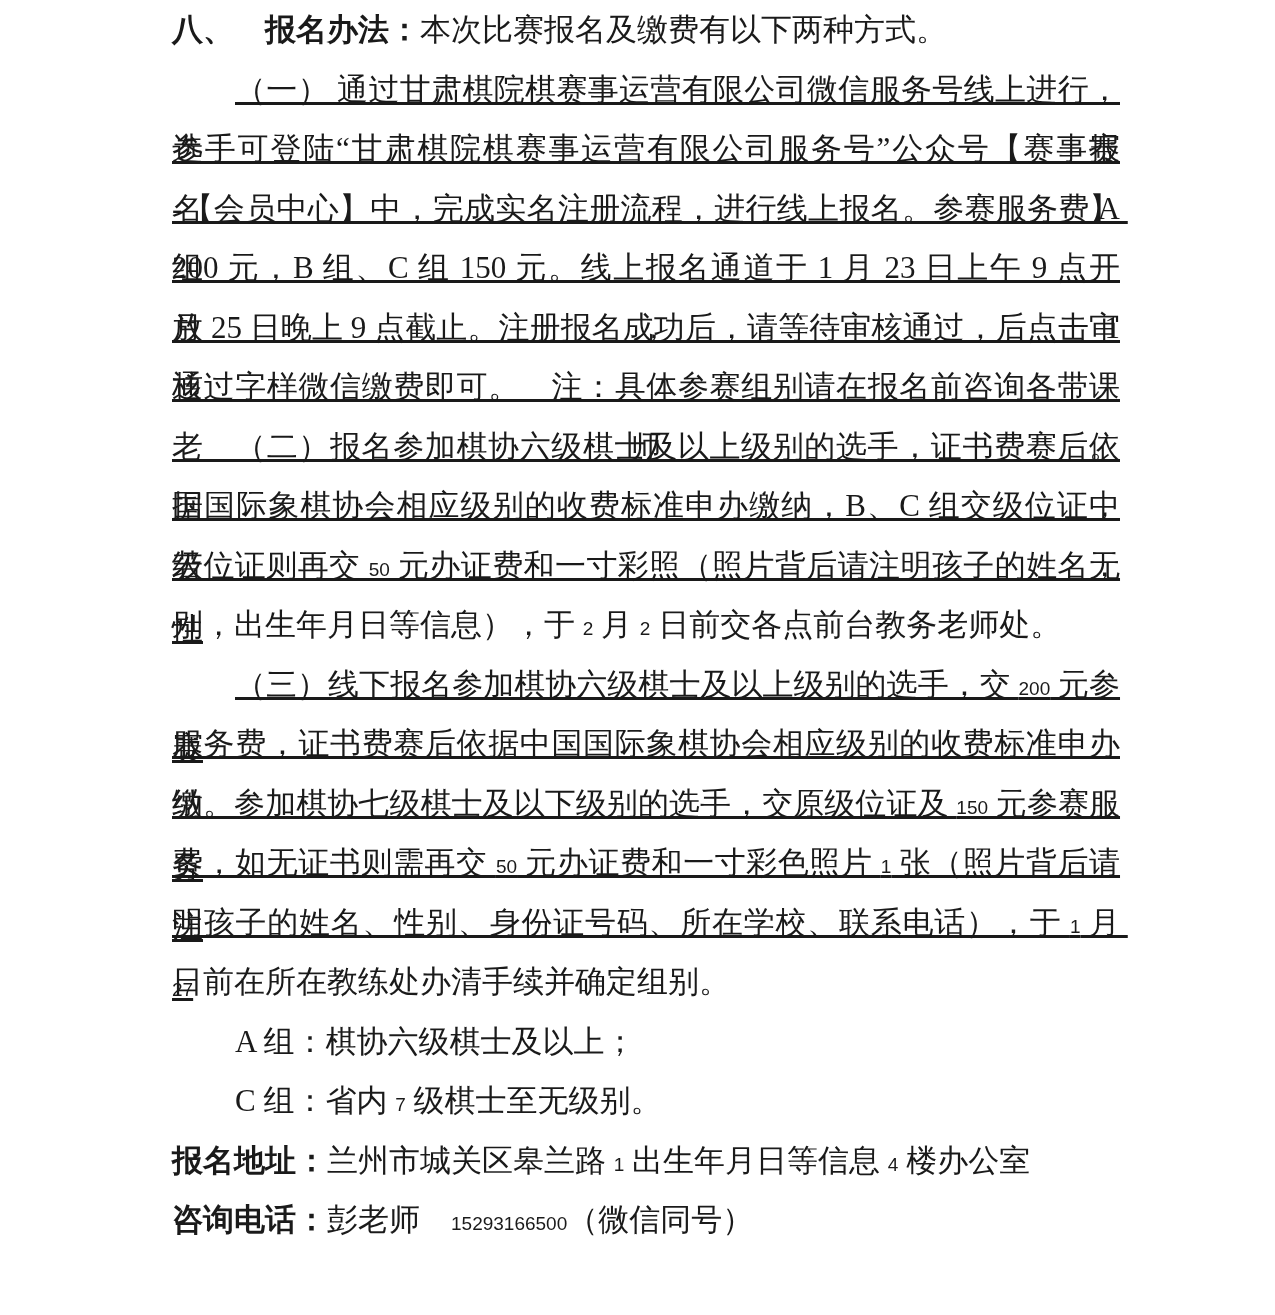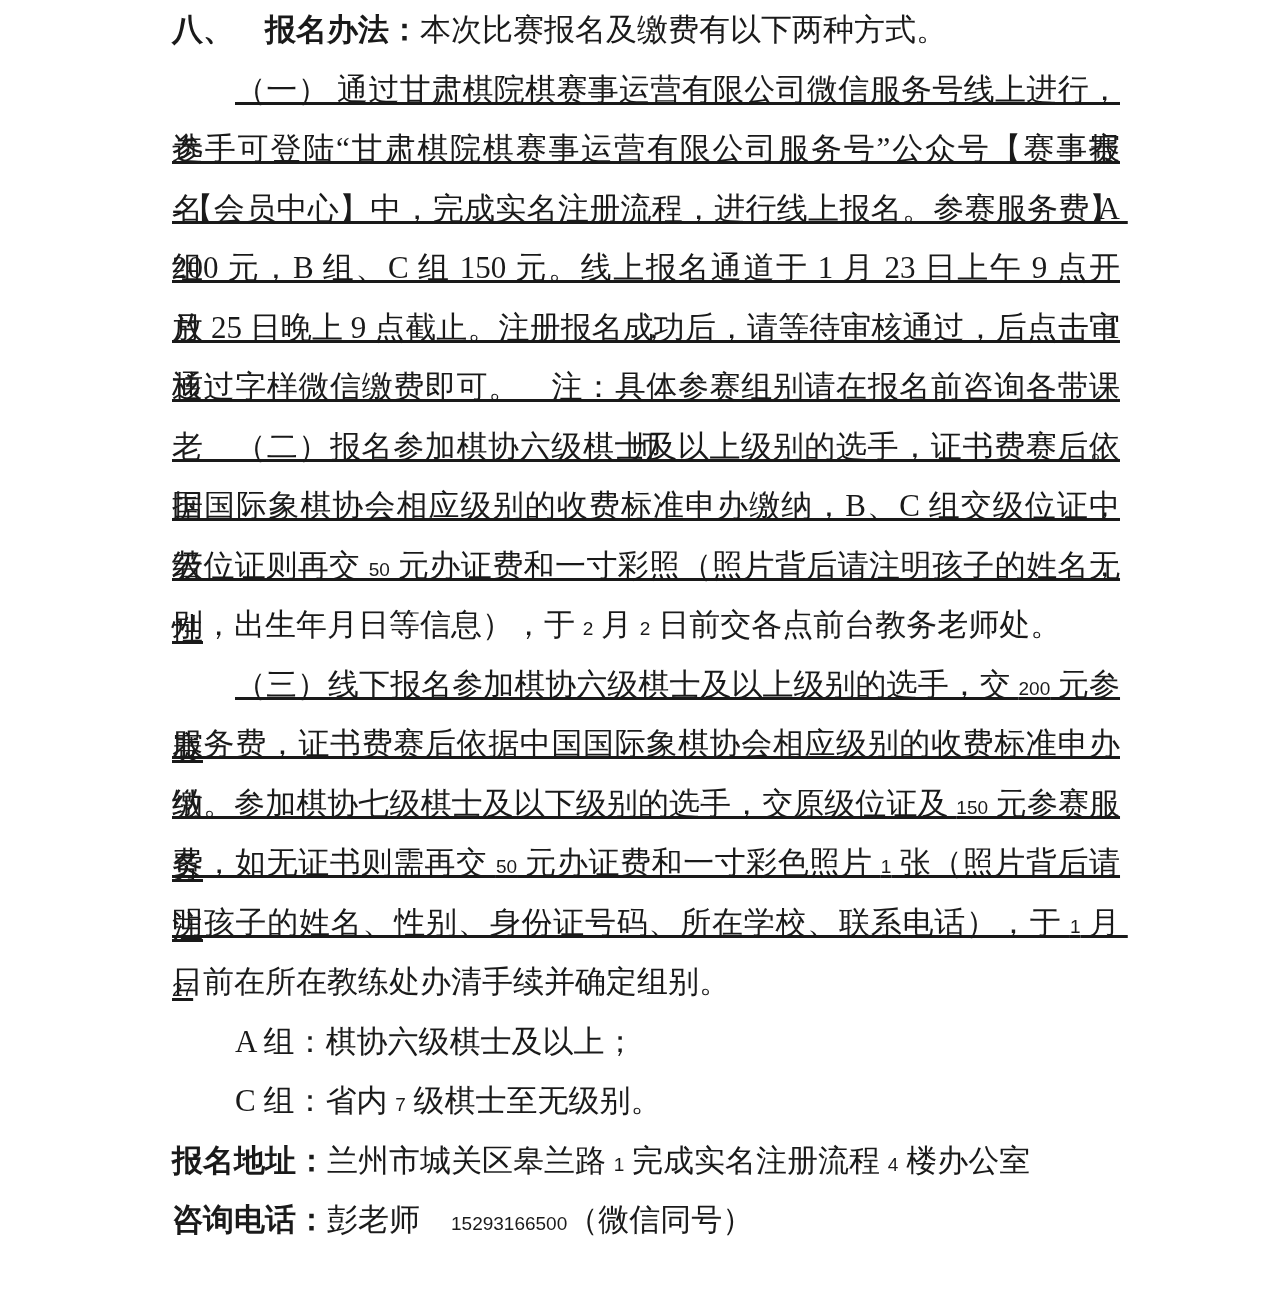--- a/index.html
+++ b/index.html
@@ -56,16 +56,16 @@
       <div class="line justify"><span class="seg-normal">级位证则再交 </span><span class="seg-num">50</span><span class="seg-normal"> 元办证费和一寸彩照（照片背后请注明孩子的姓名，性</span></div>
       <div class="line"><span class="seg-normal">别，出生年月日等信息），于 </span><span class="seg-num">2</span><span class="seg-normal"> 月 </span><span class="seg-num">2</span><span class="seg-normal"> 日前交各点前台教务老师处。</span></div>
       <div class="line justify indent"><span class="seg-normal">（三）线下报名参加棋协六级棋士及以上级别的选手，交 </span><span class="seg-num">200</span><span class="seg-normal"> 元参赛</span></div>
       <div class="line justify"><span class="seg-normal">服务费，证书费赛后依据中国国际象棋协会相应级别的收费标准申办缴</span></div>
       <div class="line justify"><span class="seg-normal">纳。参加棋协七级棋士及以下级别的选手，交原级位证及 </span><span class="seg-num">150</span><span class="seg-normal"> 元参赛服务</span></div>
       <div class="line justify"><span class="seg-normal">费，如无证书则需再交 </span><span class="seg-num">50</span><span class="seg-normal"> 元办证费和一寸彩色照片 </span><span class="seg-num">1</span><span class="seg-normal"> 张（照片背后请注</span></div>
       <div class="line justify"><span class="seg-normal">明孩子的姓名、性别、身份证号码、所在学校、联系电话），于 </span><span class="seg-num">1</span><span class="seg-normal"> 月 </span><span class="seg-num">27</span></div>
       <div class="line"><span class="seg-normal">日前在所在教练处办清手续并确定组别。</span></div>
       <div class="line indent"><span class="seg-normal">A 组：棋协六级棋士及以上；</span></div>
       <div class="line indent"><span class="seg-normal">C 组：省内 </span><span class="seg-num">7</span><span class="seg-normal"> 级棋士至无级别。</span></div>
-      <div class="line"><span class="seg-bold">报名地址：</span><span class="seg-normal">兰州市城关区皋兰路 </span><span class="seg-num">1</span><span class="seg-normal"> 完成实名注册流程 </span><span class="seg-num">4</span><span class="seg-normal"> 楼办公室</span></div>
+      <div class="line"><span class="seg-bold">报名地址：</span><span class="seg-normal">兰州市城关区皋兰路 </span><span class="seg-num">1</span><span class="seg-normal"> 出生年月日等信息 </span><span class="seg-num">4</span><span class="seg-normal"> 楼办公室</span></div>
       <div class="line"><span class="seg-bold">咨询电话：</span><span class="seg-normal">彭老师　</span><span class="seg-num">15293166500</span><span class="seg-normal">（微信同号）</span></div>
     </div>
 </div>
 
 </body></html>

